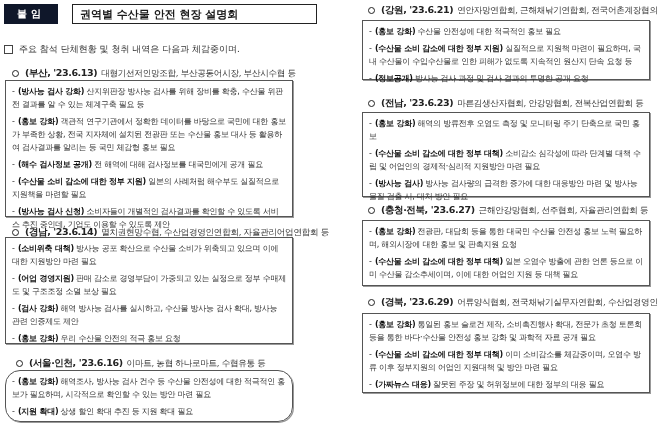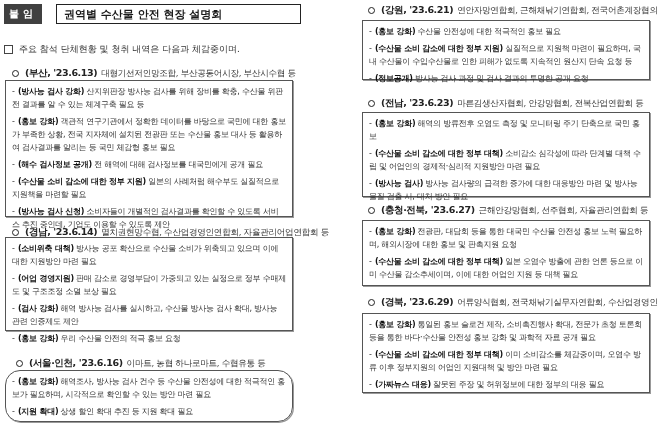--- a/index.html
+++ b/index.html
@@ -3,21 +3,21 @@
   <meta charset="utf-8">
   <style>
     html, body { margin: 0; padding: 0; background: #ffffff; }
     body {
       width: 658px; height: 427px; overflow: hidden; position: relative;
       font-family: "DejaVu Sans", sans-serif; color: #1a1a1a;
     }
 
     .header { position: absolute; left: 4px; top: 4px; height: 20px; display: flex; }
     .badge {
-      width: 38px; height: 20px; background: #404040; color: #fff;
+      width: 54px; height: 20px; background: #0f172a; color: #fff;
       font-size: 10px; font-weight: bold; display: flex; align-items: center;
       justify-content: center; letter-spacing: 4px; box-sizing: border-box;
     }
     .title-box {
       margin-left: 14px; width: 245px; height: 20px; border: 1px solid #222;
       box-sizing: border-box; font-size: 11px; font-weight: bold;
       display: flex; align-items: center; padding-left: 7px;
     }
     .intro {
       position: absolute; left: 4px; top: 43px; font-family: "DejaVu Serif", serif;
@@ -72,21 +72,21 @@
   <div class="item"><span class="dash">- </span><span class="key">(해수 검사정보 공개)</span> <span class="text">전 해역에 대해 검사정보를 대국민에게 공개 필요</span></div>
   <div class="item"><span class="dash">- </span><span class="key">(수산물 소비 감소에 대한 정부 지원)</span> <span class="text">일본의 사례처럼 해수부도 실질적으로 지원책을 마련할 필요</span></div>
   <div class="item"><span class="dash">- </span><span class="key">(방사능 검사 신청)</span> <span class="text">소비자들이 개별적인 검사결과를 확인할 수 있도록 서비스 추진 중인데, 기업도 이용할 수 있도록 제안</span></div>
 </div>
 
 <div class="region" style="left:12px; top:226px;">
   <span class="bullet"></span>
   <span class="region-tag">(경남, '23.6.14)</span>
   <span class="region-orgs">멸치권현망수협, 수산업경영인연합회, 자율관리어업연합회 등</span>
 </div>
-<div class="box" style="left:5px; top:237px; width:288px; height:94px;">
+<div class="box" style="left:5px; top:237px; width:288px; height:107px;">
   <div class="item"><span class="dash">- </span><span class="key">(소비위축 대책)</span> <span class="text">방사능 공포 확산으로 수산물 소비가 위축되고 있으며 이에 대한 지원방안 마련 필요</span></div>
   <div class="item"><span class="dash">- </span><span class="key">(어업 경영지원)</span> <span class="text">판매 감소로 경영부담이 가중되고 있는 실정으로 정부 수매제도 및 구조조정 소멸 보상 필요</span></div>
   <div class="item"><span class="dash">- </span><span class="key">(검사 강화)</span> <span class="text">해역 방사능 검사를 실시하고, 수산물 방사능 검사 확대, 방사능 관련 인증제도 제안</span></div>
   <div class="item"><span class="dash">- </span><span class="key">(홍보 강화)</span> <span class="text">우리 수산물 안전의 적극 홍보 요청</span></div>
 </div>
 
 <div class="region" style="left:16px; top:357px;">
   <span class="bullet"></span>
   <span class="region-tag">(서울·인천, '23.6.16)</span>
   <span class="region-orgs">이마트, 농협 하나로마트, 수협유통 등</span>

